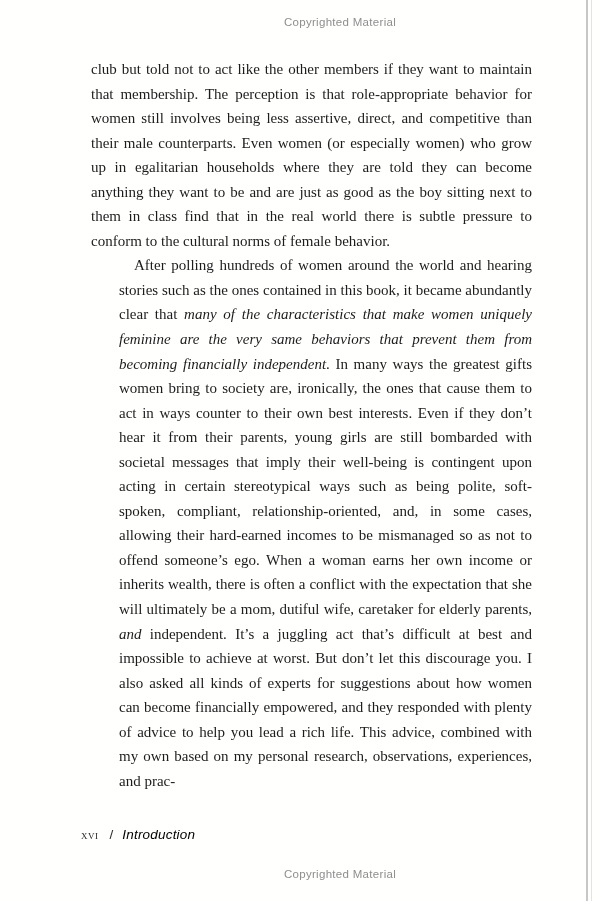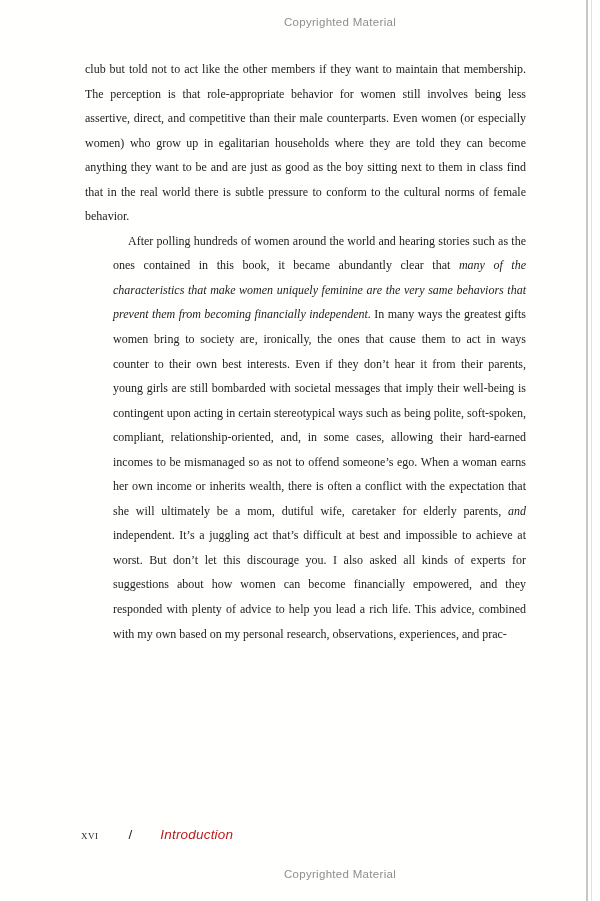--- a/index.html
+++ b/index.html
@@ -24,24 +24,24 @@
     font-family: "Liberation Sans", sans-serif;
     font-size: 11.5px;
     letter-spacing: 0.3px;
     color: #8e8e8e;
     margin-left: 40px;
   }
   .copyright-top { top: 16px; }
   .copyright-bottom { top: 868px; }
   .text-block {
     position: absolute;
-    left: 85px;
+    left: 91px;
     top: 57px;
     width: 441px;
-    font-size: 12px;
+    font-size: 15px;
     line-height: 24.55px;
     text-align: justify;
   }
   .text-block p {
     margin: 0;
     padding: 0;
   }
   .text-block p.indent {
     text-indent: 15px;
     margin-left: 28px;
@@ -51,38 +51,37 @@
   }
   .footer-line {
     position: absolute;
     left: 81px;
     top: 827px;
     width: 441px;
     font-size: 13.5px;
     color: #1c1c1c;
     display: flex;
     align-items: baseline;
-    gap: 19px;
   }
   .footer-pagenum {
     font-family: "Liberation Serif", serif;
     font-variant: small-caps;
     letter-spacing: 0.5px;
   }
   .footer-sep {
     font-family: "Liberation Sans", sans-serif;
     margin: 0 9px 0 11px;
     color: #2a2a2a;
   }
   .footer-section {
     font-family: "Liberation Sans", sans-serif;
     font-style: italic;
     font-size: 13.5px;
     letter-spacing: 0.2px;
-    color: #b91c1c;
+    color: #000000;
   }
   .page-edge-line-1 {
     position: absolute;
     top: 0;
     right: 12px;
     width: 2px;
     height: 901px;
     background: #c7c7c7;
   }
   .page-edge-line-2 {

